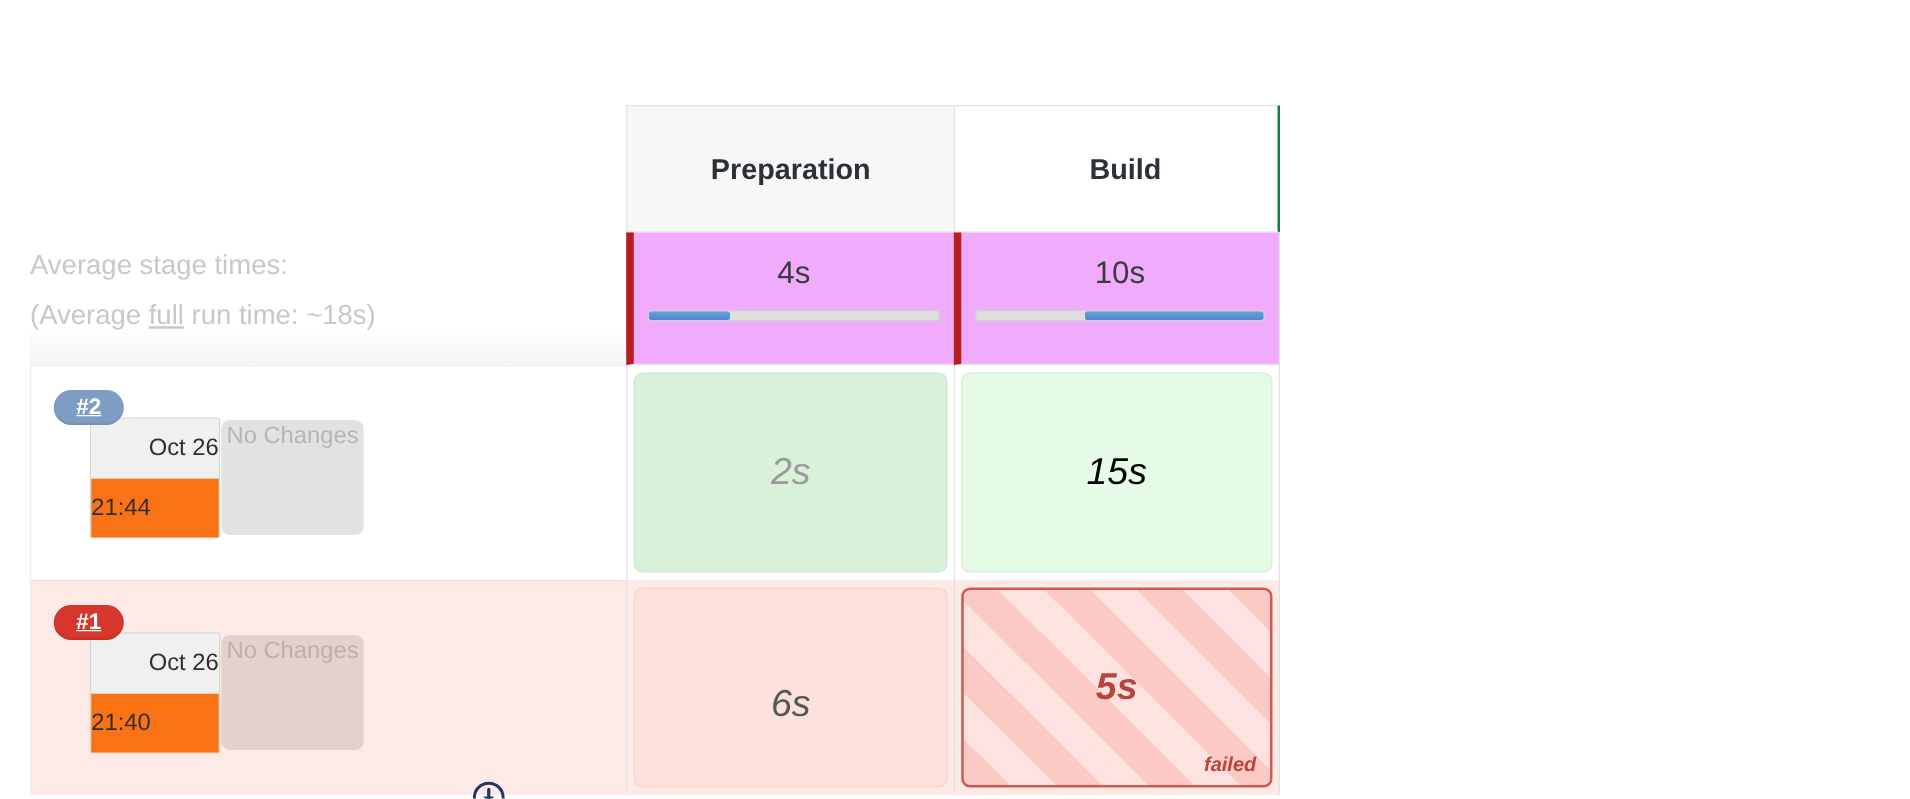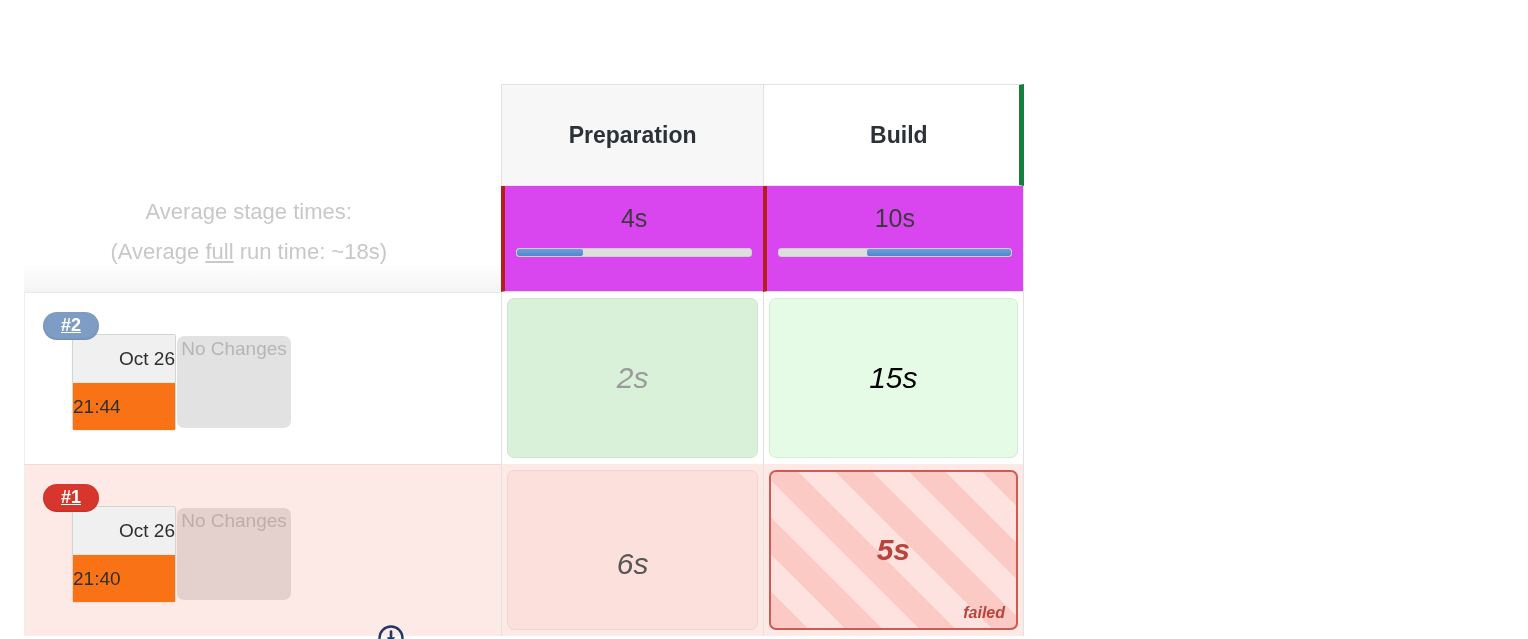--- a/index.html
+++ b/index.html
@@ -59,44 +59,44 @@
     border-left: 1px solid #e2e2e2;
     border-top: 1px solid #e2e2e2;
     border-bottom: 1px solid #e8e8e8;
     background: #ffffff;
     box-sizing: border-box;
   }
   .stage-header.hovered {
     background: #f7f7f7;
   }
   .stage-header:last-child {
-    border-right: 5px solid #15803d;
+    border-right: 2px solid #15803d;
     padding-left: 16px;
   }
 
   
   .avg-label-cell {
     background: linear-gradient(to bottom, #ffffff 0%, #ffffff 72%, #f4f4f4 100%);
-    text-align: center;
+    text-align: left;
     vertical-align: middle;
     padding: 0 28px 14px 0;
     height: 92px;
     border: none;
   }
   .avg-label {
     font-size: 22px;
     color: #c8c8c8;
     line-height: 40px;
     white-space: nowrap;
   }
   .avg-label .u { text-decoration: underline; }
 
   .avg-cell {
-    background: #d946ef;
-    border-left: 4px solid #b91c1c;
+    background: #f0abfc;
+    border-left: 6px solid #b91c1c;
     border-bottom: 1px solid #dcdcdc;
     height: 92px;
     vertical-align: top;
     text-align: center;
     box-sizing: border-box;
     padding: 0;
   }
   .avg-cell:last-child { border-right: 1px solid #e2e2e2; }
   .avg-time {
     font-size: 25px;

